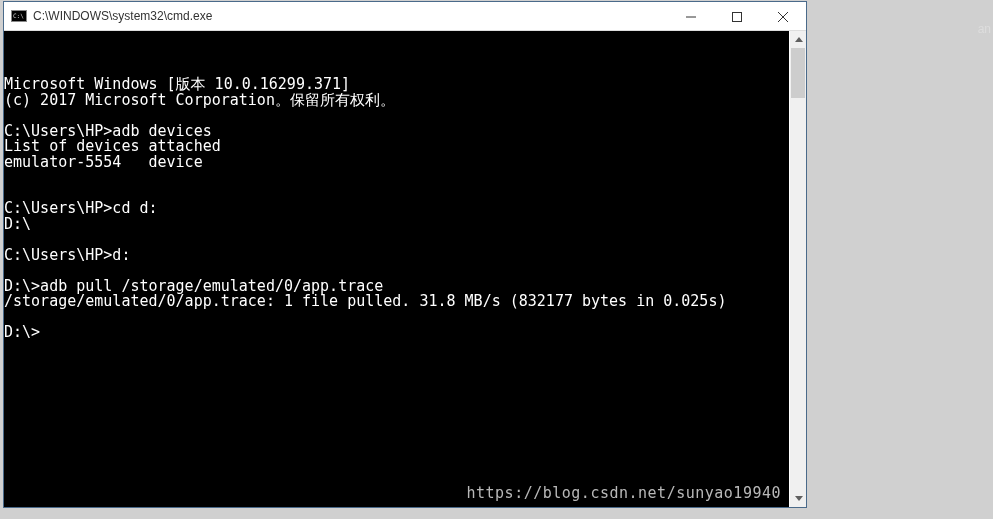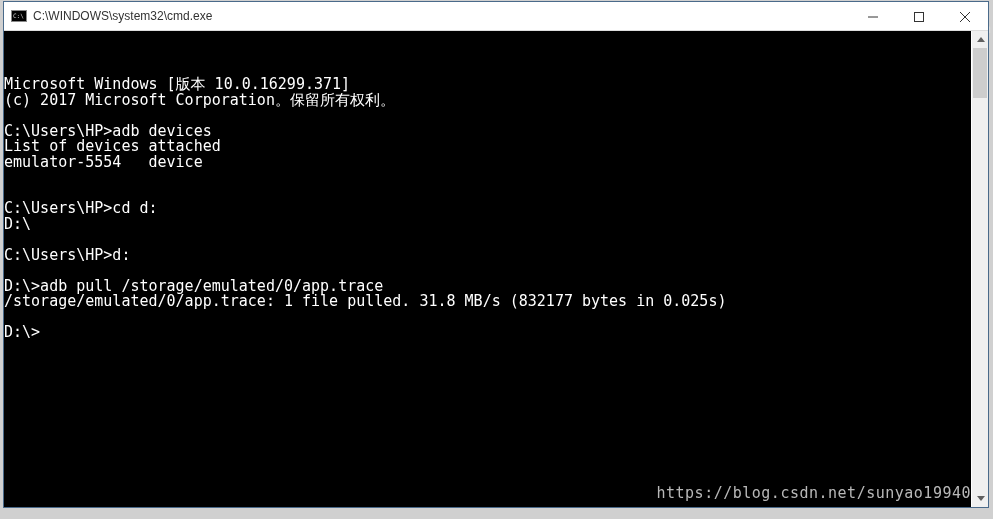--- a/index.html
+++ b/index.html
@@ -12,21 +12,21 @@
       height: 519px;
       background: #d0d0d0;
       font-family: "Segoe UI", Tahoma, sans-serif;
       position: relative;
       overflow: hidden;
     }
     .window {
       position: absolute;
       left: 3px;
       top: 1px;
-      width: 986px;
+      width: 804px;
       height: 507px;
       background: #a16207;
       border: 1px solid #4a6a8a;
       display: flex;
       flex-direction: column;
     }
     .titlebar {
       height: 29px;
       background: #fff;
       display: flex;
@@ -116,21 +116,21 @@
     .scroll-thumb {
       position: absolute;
       left: 1px;
       right: 1px;
       top: 17px;
       height: 50px;
       background: #cdcdcd;
     }
     .watermark {
       position: absolute;
-      right: 0;
+      right: 8px;
       bottom: 6px;
       color: rgba(204, 204, 204, 0.9);
       font-family: "NSimSun", "SimSun", monospace;
       font-size: 15px;
       letter-spacing: 0.5px;
       pointer-events: none;
     }
     .bg-fragments {
       position: absolute;
       left: 0;

